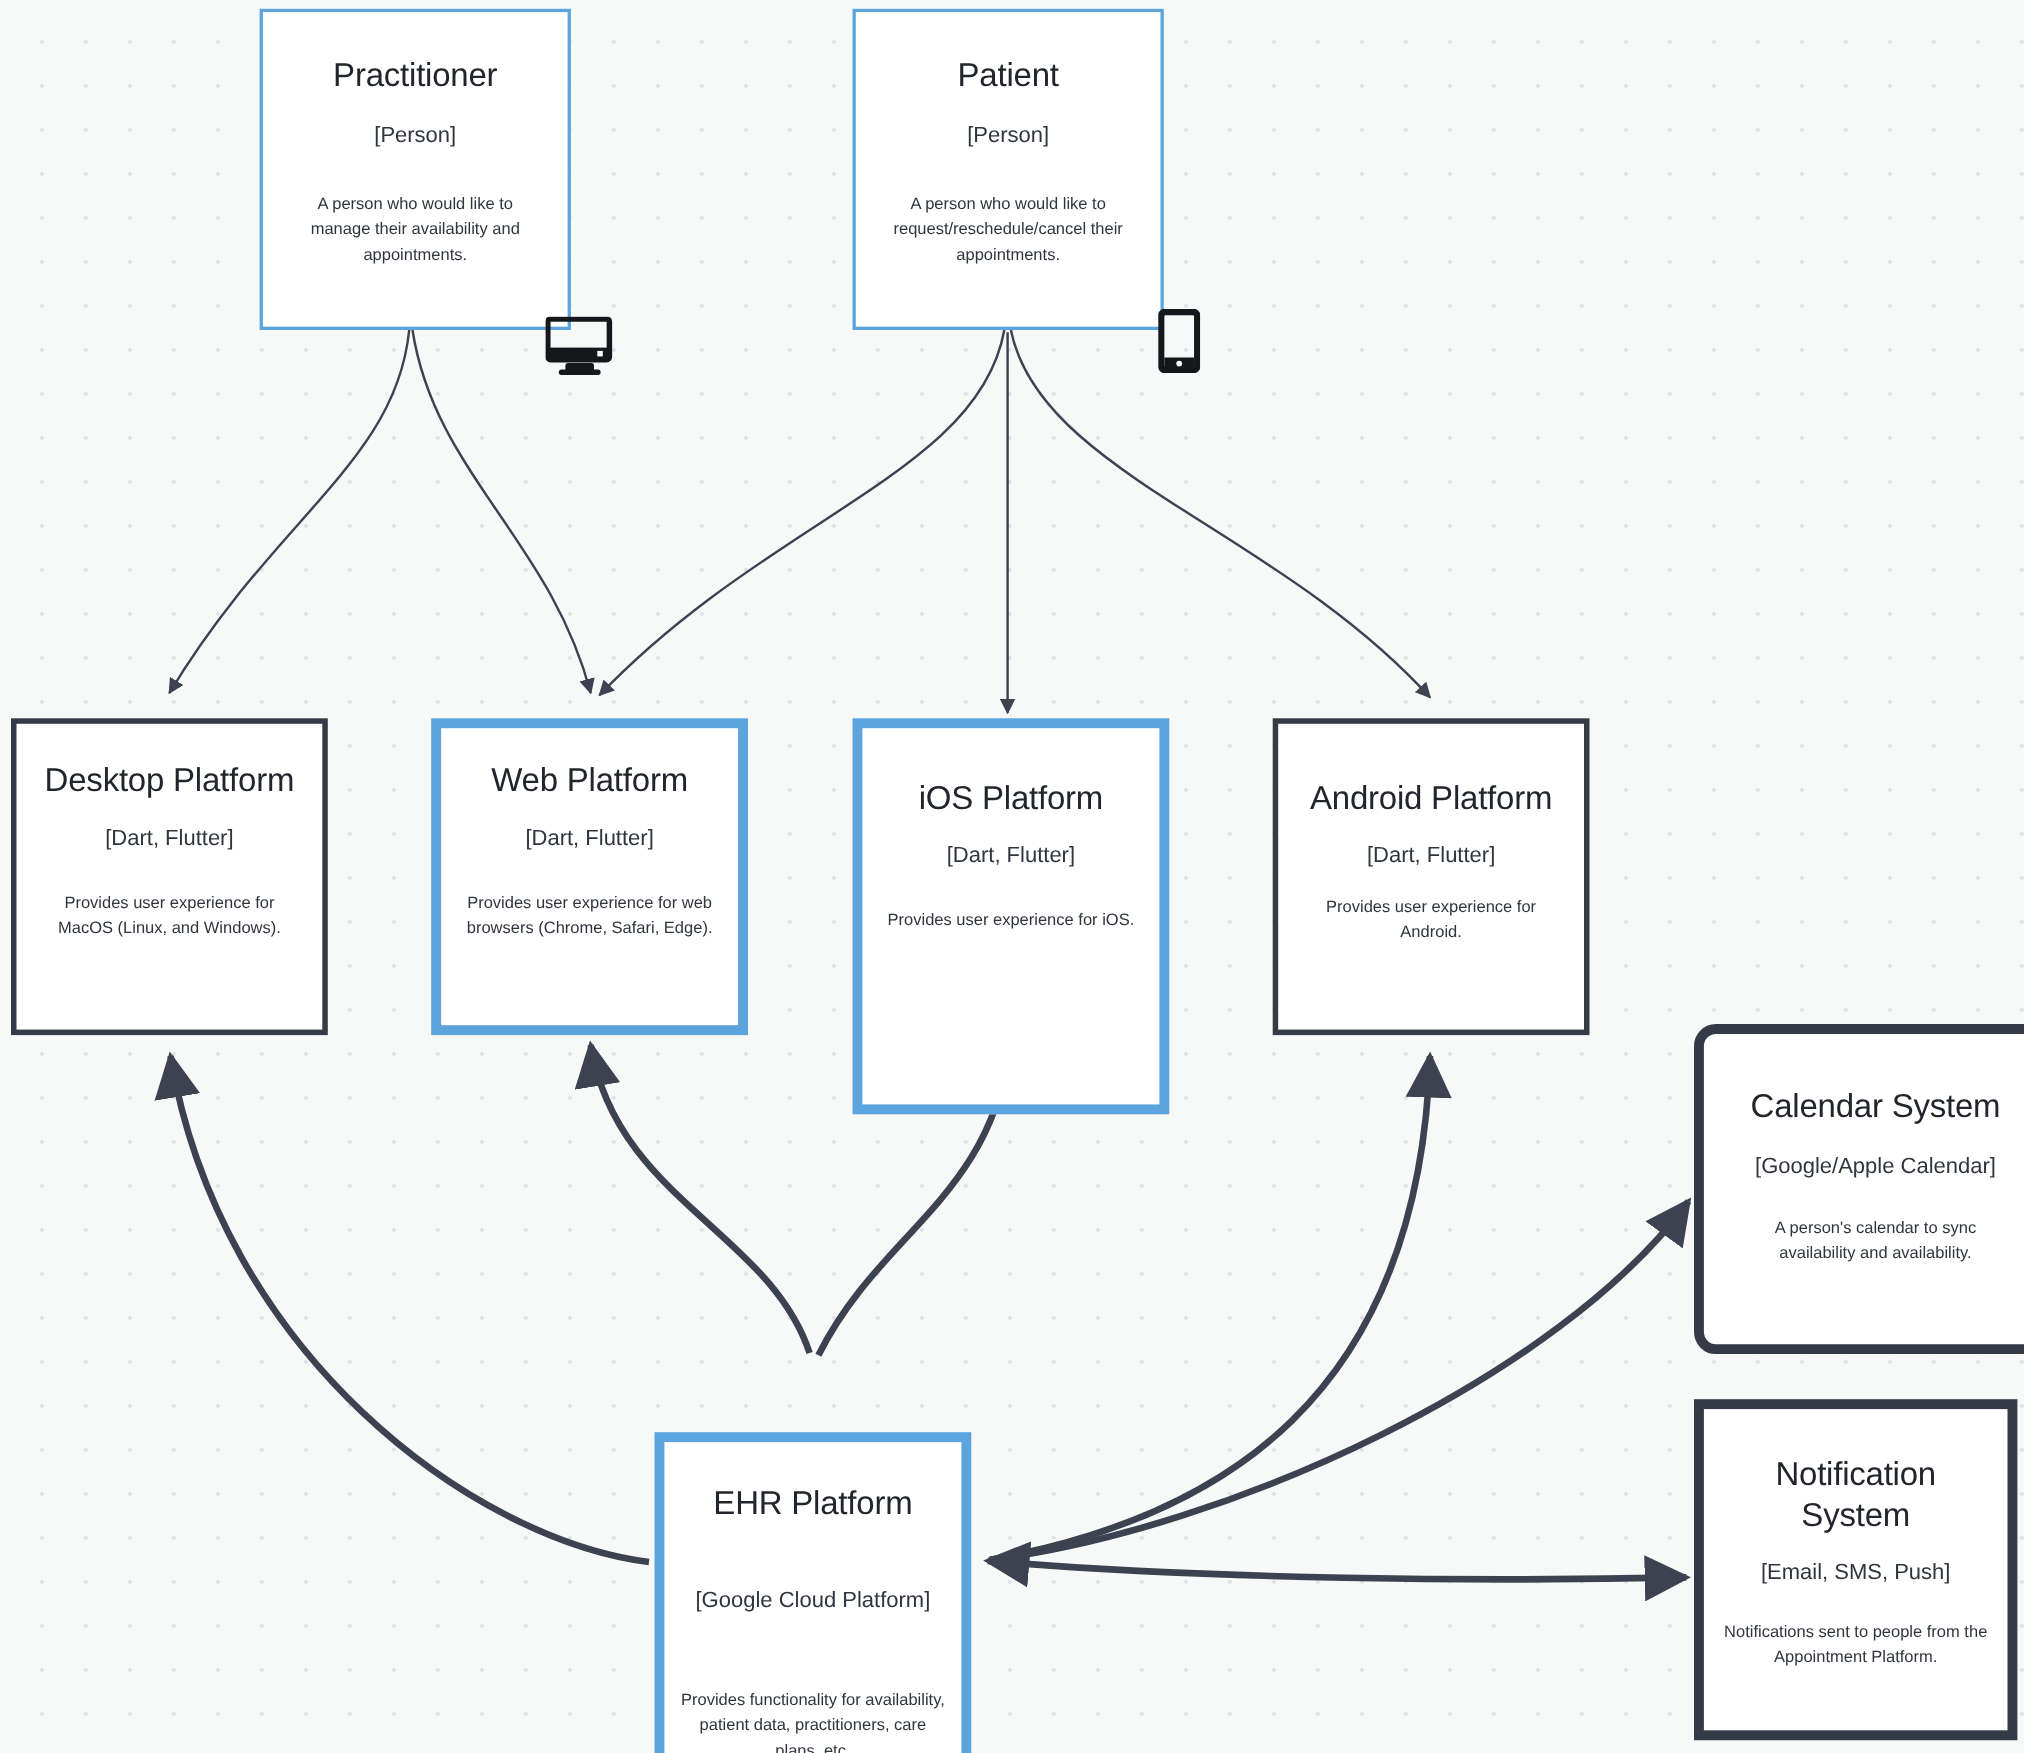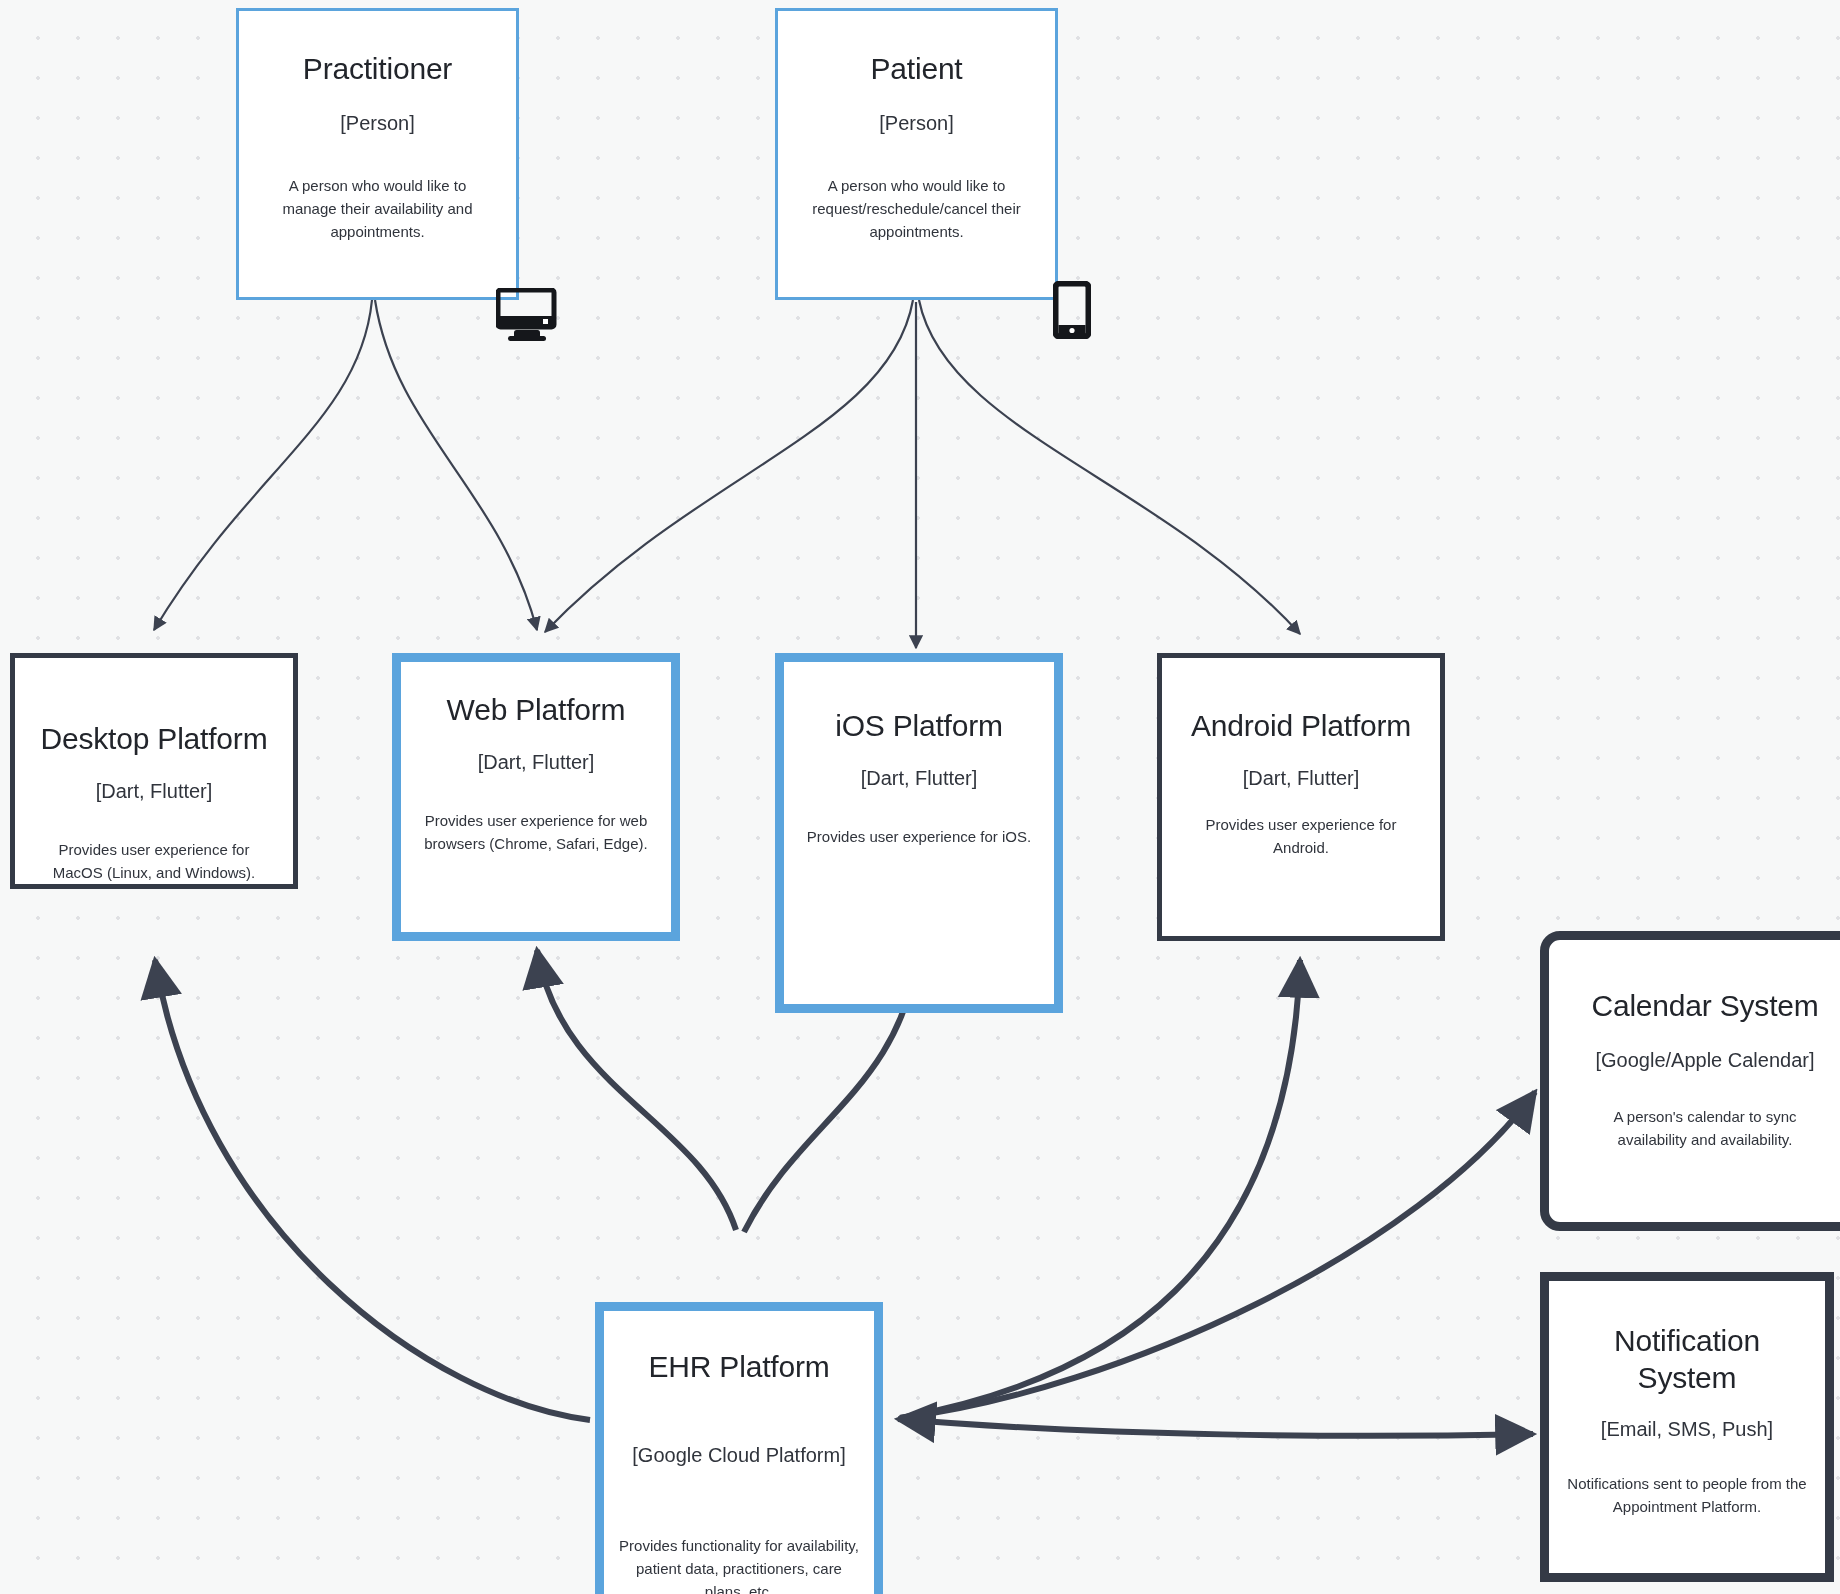--- a/index.html
+++ b/index.html
@@ -131,21 +131,21 @@
     <div class="n-desc" style="margin-top:38px; max-width:250px;">A person who would like to request/reschedule/cancel their appointments.</div>
   </div>
   <div class="icon-badge" style="left:1053px; top:281px;">
     <svg width="38" height="58" viewBox="0 0 38 58" xmlns="http://www.w3.org/2000/svg">
       <rect x="2.5" y="2.5" width="33" height="53" rx="4" fill="none" stroke="#15171b" stroke-width="6"></rect>
       <rect x="5.5" y="44" width="27" height="11" fill="#15171b"></rect>
       <circle cx="19" cy="49.5" r="2.6" fill="#ffffff"></circle>
     </svg>
   </div>
 
-  <div class="node dark" style="left:10px; top:653px; width:288px; height:236px; padding:34px 16px 0;justify-content:flex-end;">
+  <div class="node dark" style="left:10px; top:653px; width:288px; height:288px; padding:34px 16px 0;">
     <div class="n-title">Desktop Platform</div>
     <div class="n-tech" style="margin-top:20px;">[Dart, Flutter]</div>
     <div class="n-desc" style="margin-top:34px; max-width:244px;">Provides user experience for MacOS (Linux, and Windows).</div>
   </div>
 
   <div class="node blue" style="left:392px; top:653px; width:288px; height:288px; padding:30px 14px 0;">
     <div class="n-title">Web Platform</div>
     <div class="n-tech" style="margin-top:20px;">[Dart, Flutter]</div>
     <div class="n-desc" style="margin-top:34px; max-width:246px;">Provides user experience for web browsers (Chrome, Safari, Edge).</div>
   </div>

